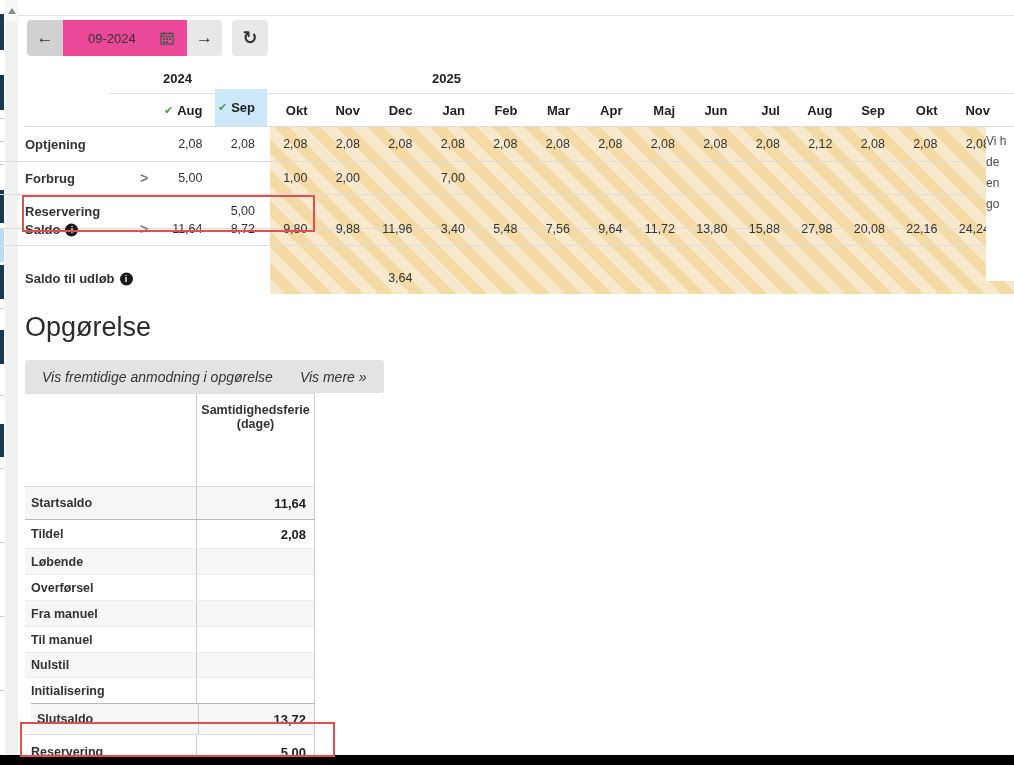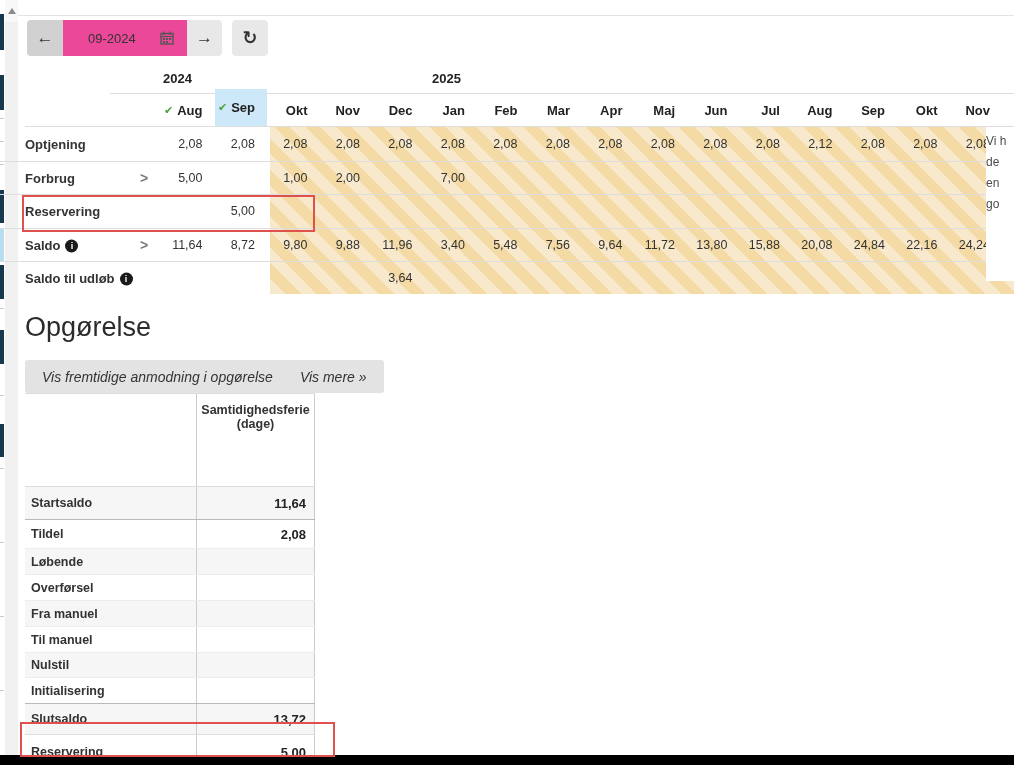--- a/index.html
+++ b/index.html
@@ -172,21 +172,21 @@
         <div class="sv"></div>
       </div>
       <div class="srow" style="height: 24px; border-top: 1px solid rgb(236, 236, 236); background: rgb(246, 246, 246);">
         <div class="sl">Nulstil</div>
         <div class="sv"></div>
       </div>
       <div class="srow" style="height: 25px; border-top: 1px solid rgb(236, 236, 236);">
         <div class="sl">Initialisering</div>
         <div class="sv"></div>
       </div>
-      <div class="srow" style="height: 30px; border-top: 1px solid rgb(185, 185, 185); background: rgb(246, 246, 246);">
+      <div class="srow" style="height: 30px; border-top: 1px solid rgb(185, 185, 185); background: rgb(246, 246, 246); margin-left: 6px;">
         <div class="sl">Slutsaldo</div>
         <div class="sv">13,72</div>
       </div>
       <div class="srow" style="height: 34px; border-top: 1px solid rgb(221, 221, 221);">
         <div class="sl">Reservering</div>
         <div class="sv">5,00</div>
       </div>
     </div>
 
   <div class="redbox abs" id="rb2"></div>
@@ -265,37 +265,37 @@
       <span class="chev">&gt;</span>
       <div class="mval" style="left: 162px;">5,00</div>
       <div class="mval" style="left: 267px;">1,00</div>
       <div class="mval" style="left: 319.5px;">2,00</div>
       <div class="mval" style="left: 424.5px;">7,00</div>
     </div>
     <div class="mrow bb" style="top: 194px; height: 34px;">
       <span class="mlabel">Reservering</span>
       <div class="mval" style="left: 214.5px;">5,00</div>
     </div>
-    <div class="mrow bb" style="top: 228px; height: 33px;">
+    <div class="mrow bb" style="top: 212px; height: 33px;">
       <span class="mlabel">Saldo<span class="info">i</span></span>
       <span class="chev">&gt;</span>
       <div class="mval" style="left: 162px;">11,64</div>
       <div class="mval" style="left: 214.5px;">8,72</div>
       <div class="mval" style="left: 267px;">9,80</div>
       <div class="mval" style="left: 319.5px;">9,88</div>
       <div class="mval" style="left: 372px;">11,96</div>
       <div class="mval" style="left: 424.5px;">3,40</div>
       <div class="mval" style="left: 477px;">5,48</div>
       <div class="mval" style="left: 529.5px;">7,56</div>
       <div class="mval" style="left: 582px;">9,64</div>
       <div class="mval" style="left: 634.5px;">11,72</div>
       <div class="mval" style="left: 687px;">13,80</div>
       <div class="mval" style="left: 739.5px;">15,88</div>
-      <div class="mval" style="left: 792px;">20,08</div>
-      <div class="mval" style="left: 844.5px;">24,84</div>
+      <div class="mval" style="left: 792px;">27,98</div>
+      <div class="mval" style="left: 844.5px;">20,08</div>
       <div class="mval" style="left: 897px;">22,16</div>
       <div class="mval" style="left: 949.5px;">24,24</div>
     </div>
     <div class="mrow" style="top: 261px; height: 33px;">
       <span class="mlabel">Saldo til udløb<span class="info">i</span></span>
       <div class="mval" style="left: 372px;">3,64</div>
     </div>
   </div>
 
 </body></html>

